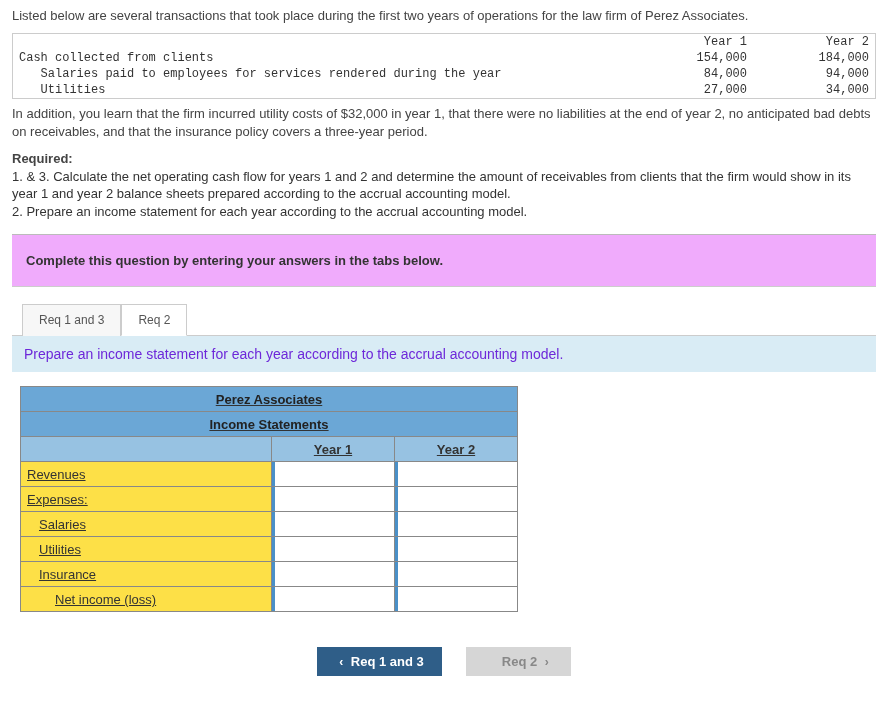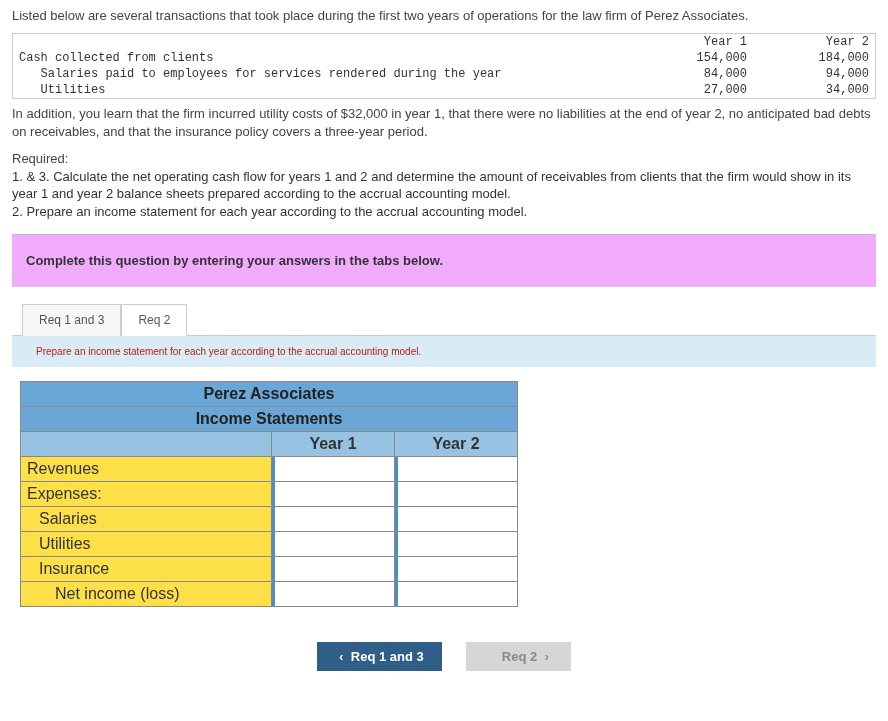--- a/index.html
+++ b/index.html
@@ -36,21 +36,21 @@
   .after-text {
     color: #444;
     margin: 6px 0 10px 0;
     line-height: 1.35;
   }
   .required-block {
     margin-bottom: 14px;
     line-height: 1.35;
   }
   .required-title {
-    font-weight: normal;
+    font-weight: bold;
     color: #444;
   }
 
   .tabbed {
     border-top: 1px solid #bbb;
   }
   .instr-box {
     background: #f0abfc;
     padding: 18px 14px;
     font-weight: bold;
@@ -74,31 +74,32 @@
   .tab.active {
     background: #fff;
     border-bottom: 1px solid #fff;
     z-index: 2;
   }
   .tab-content {
     border-top: 1px solid #ccc;
   }
   .tab-note {
     background: #d9ecf5;
-    color: #b91c1c;
-    padding: 10px 24px;
-    font-size: 10px;
+    color: #6d28d9;
+    padding: 10px 12px;
+    font-size: 14px;
   }
 
   .income-wrap {
     padding: 14px 8px 8px 8px;
   }
   .income-table {
     border-collapse: collapse;
-    font-size: 16px;
+    font-size: 13px;
+    text-decoration: underline;
   }
   .income-table td, .income-table th {
     border: 1px solid #888;
     padding: 3px 6px;
     height: 18px;
   }
   .income-table .title-row td {
     background: #6ba7d6;
     text-align: center;
     font-weight: bold;

